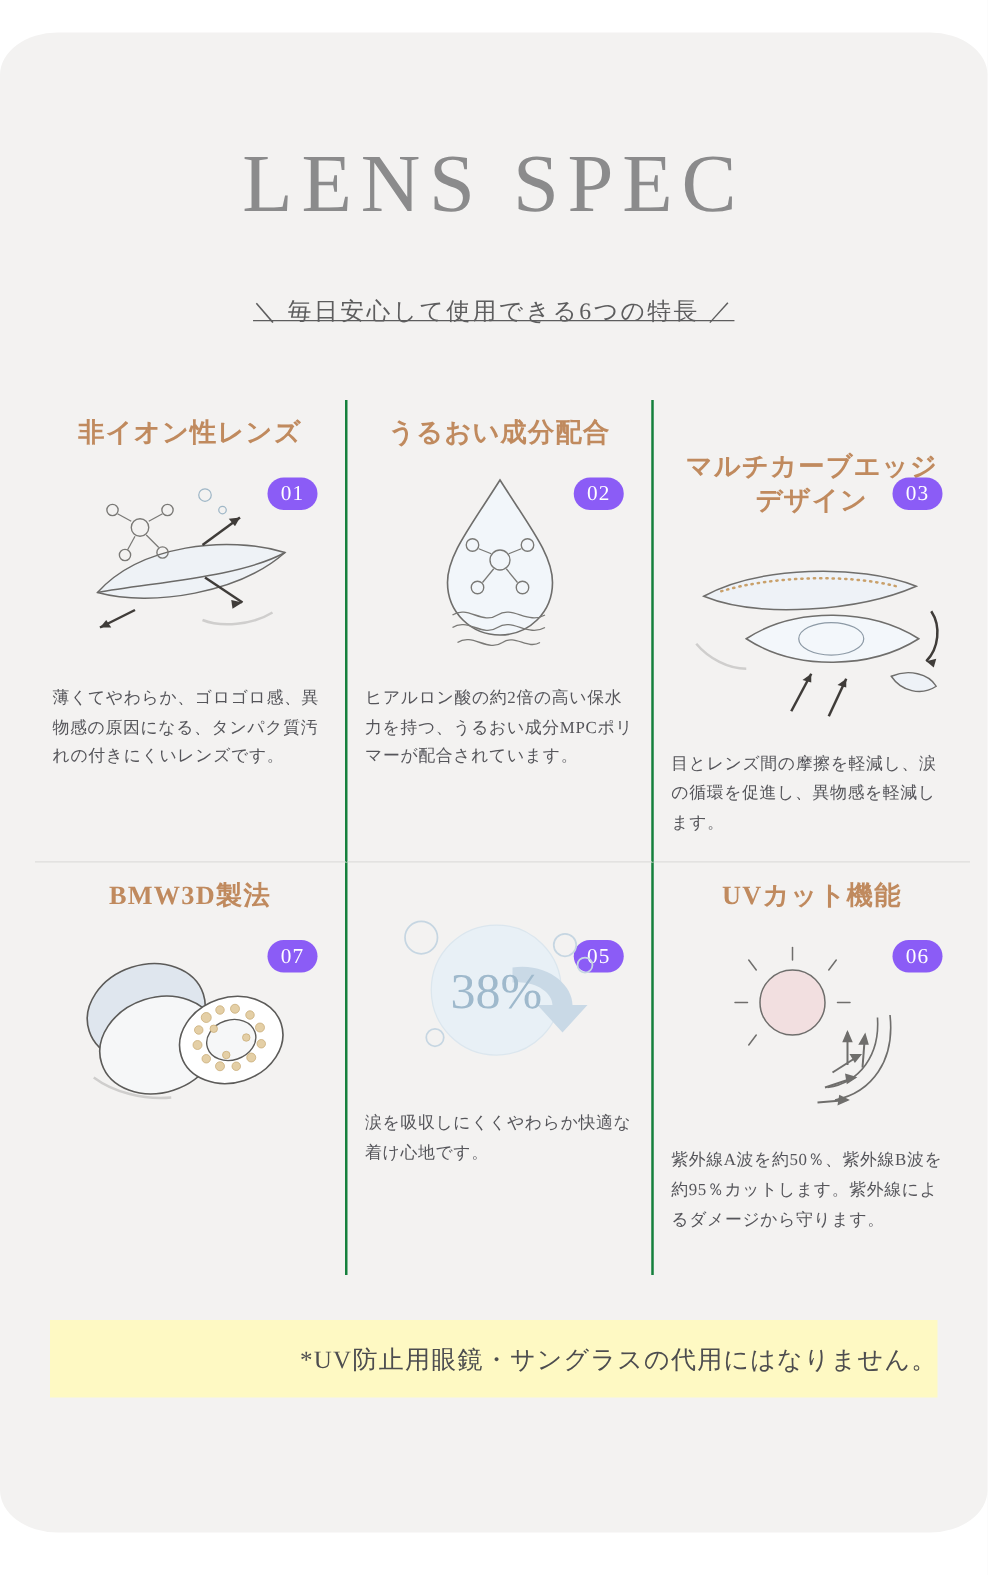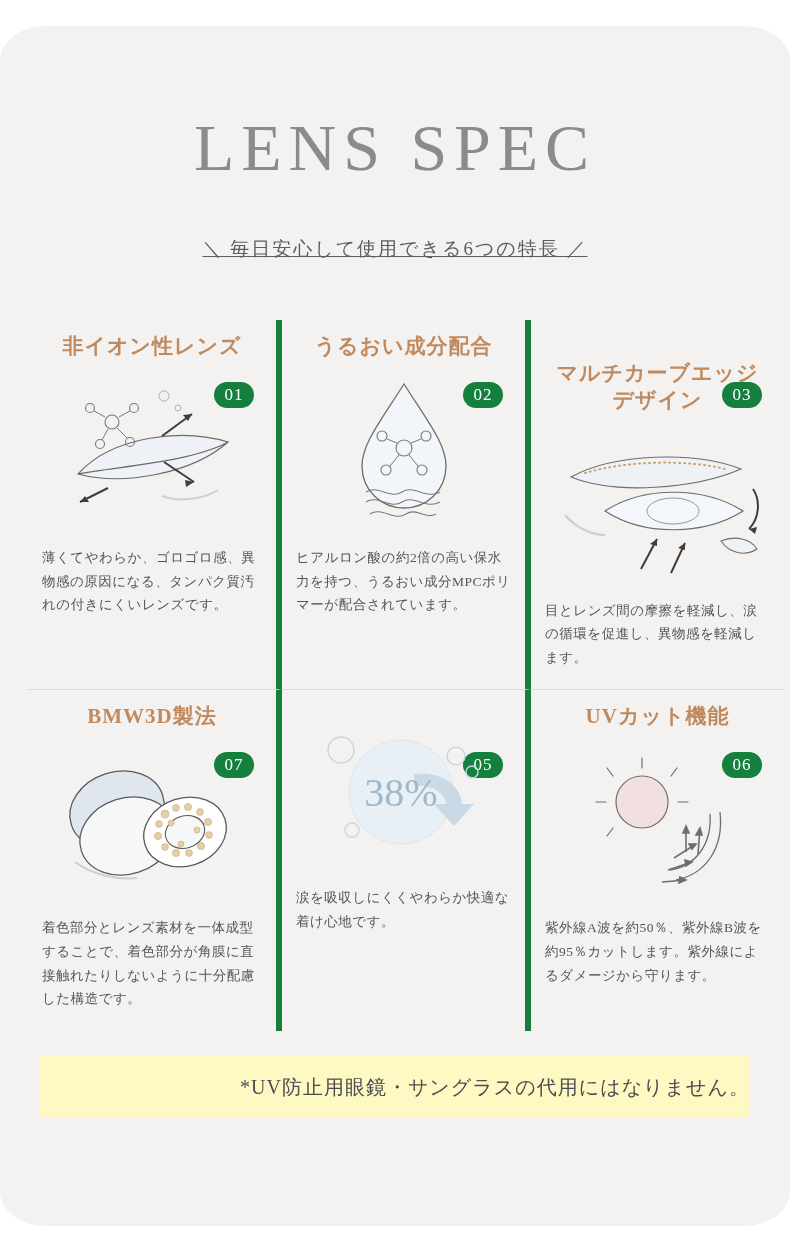--- a/index.html
+++ b/index.html
@@ -70,42 +70,42 @@
     display: grid;
     grid-template-columns: 1fr 1fr 1fr;
     grid-template-rows: auto auto;
   }
   .cell {
     position: relative;
     padding: 12px 14px 20px 14px;
     box-sizing: border-box;
     min-height: 330px;
   }
-  .cell.b-right { border-right: 6px solid #15803d; }
+  .cell.b-right { border-right: 2px solid #15803d; }
   .cell.b-bottom { border-bottom: 1px solid #dedddc; }
   .cell-title {
     text-align: center;
     font-size: 21px;
     font-weight: bold;
     letter-spacing: 1px;
     line-height: 1.35;
     color: #c08a5e;
     min-height: 30px;
   }
   .cell-title.two-line { line-height: 1.3; margin-top: 28px; }
   .num {
     position: absolute;
     font-size: 17px;
     color: #ffffff;
     letter-spacing: 1px;
     width: 40px;
     height: 26px;
     line-height: 26px;
     text-align: center;
-    background: #15803d;
+    background: #8b5cf6;
     border-radius: 13px;
     top: 62px;
     right: 22px;
   }
   .art {
     position: relative;
     height: 170px;
     margin-top: 8px;
   }
   .art svg { display: block; margin: 0 auto; }
@@ -244,21 +244,20 @@
                 <circle cx="120" cy="107" r="3.4"></circle>
               <circle cx="113" cy="96" r="3.6"></circle>
                 <circle cx="114" cy="84" r="3.4"></circle>
               <circle cx="126" cy="83" r="3"></circle>
                 <circle cx="152" cy="90" r="3"></circle>
               <circle cx="136" cy="104" r="3"></circle>
             </g>
             <path d="M30 122 C46 134 70 140 92 138" fill="none" stroke="#cfcecd" stroke-width="2"></path>
           </svg>
         </div>
-        <div class="desc">着色部分とレンズ素材を一体成型することで、着色部分が角膜に直接触れたりしないように十分配慮した構造です。</div>
       </div>
 
       <div class="cell b-right">
         <div class="num">05</div>
         <div class="art">
           <svg width="215" height="160" viewBox="0 0 215 160">
             <circle cx="105" cy="82" r="52" fill="#e8f0f6" stroke="#dbe6ee" stroke-width="1"></circle>
             <circle cx="45" cy="40" r="13" fill="none" stroke="#c6d6e2" stroke-width="1.4"></circle>
             <circle cx="160" cy="46" r="9" fill="none" stroke="#c6d6e2" stroke-width="1.4"></circle>
             <circle cx="176" cy="62" r="6" fill="none" stroke="#c6d6e2" stroke-width="1.4"></circle>

